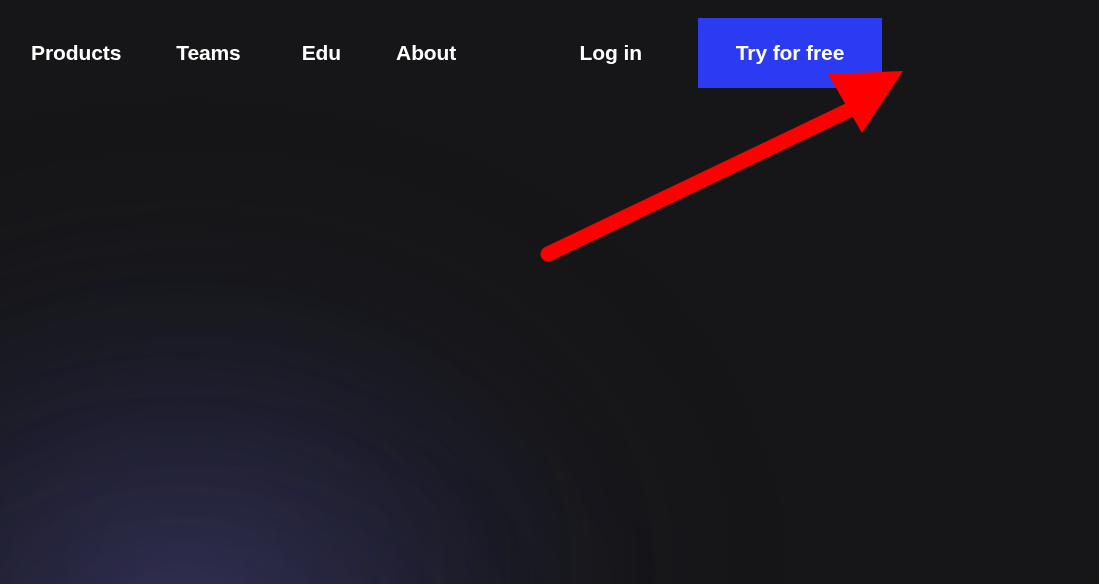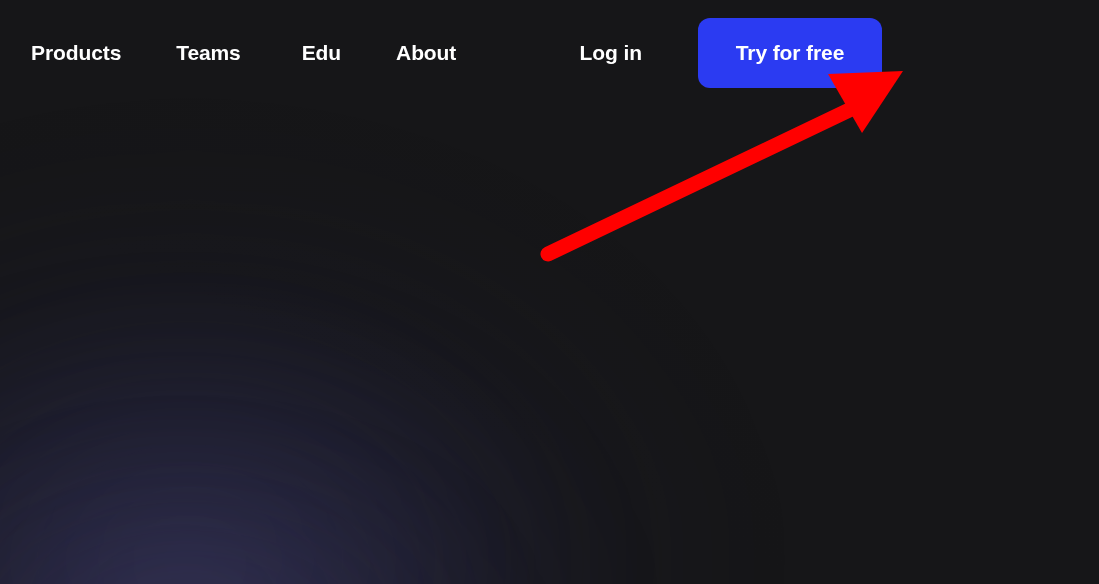--- a/index.html
+++ b/index.html
@@ -136,21 +136,21 @@
     align-self: center;
     margin-left: 6px;
   }
   .cta-button {
     display: flex;
     align-items: center;
     justify-content: center;
     width: 184px;
     height: 70px;
     border: none;
-    border-radius: 12px;
+    border-radius: 0;
     background: #2B3BF2;
     color: #ffffff;
     font-family: "Liberation Sans", sans-serif;
     font-size: 21px;
     font-weight: 700;
     letter-spacing: -0.1px;
     white-space: nowrap;
     cursor: pointer;
     padding: 0;
   }

